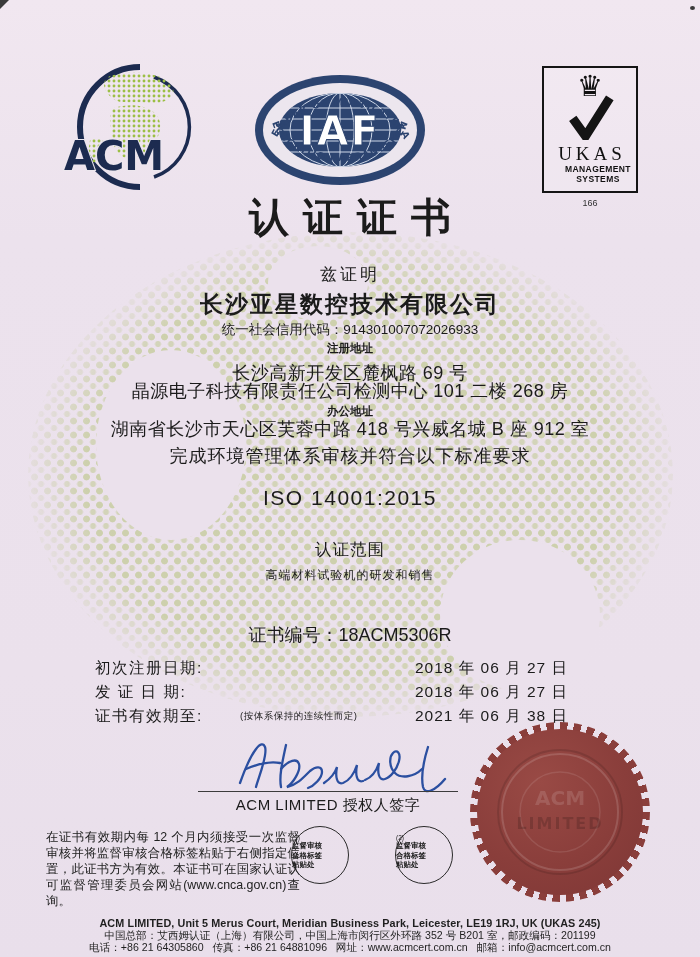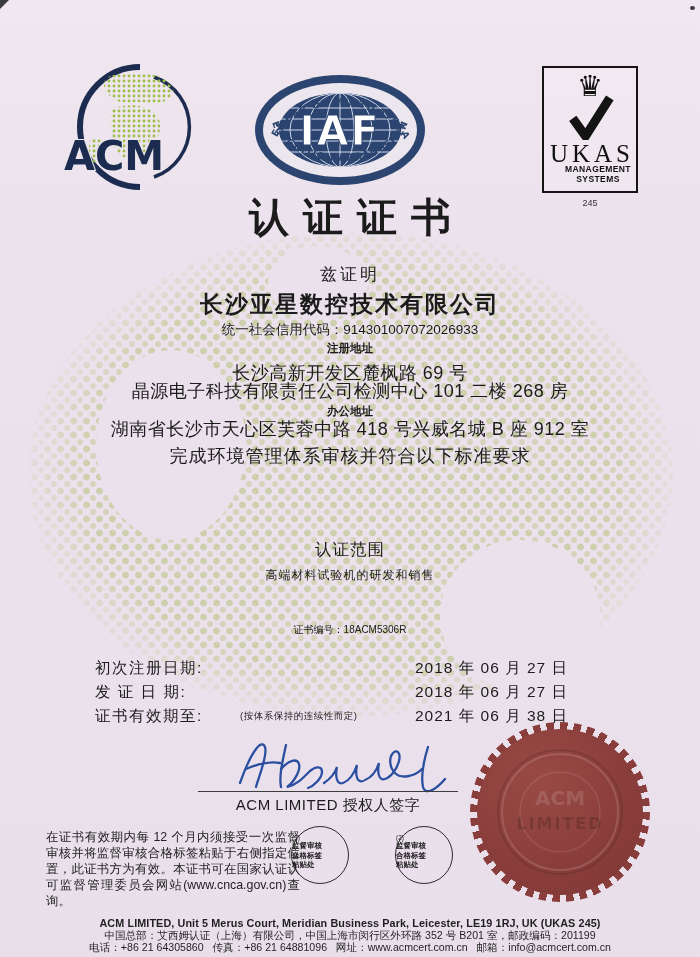--- a/index.html
+++ b/index.html
@@ -22,40 +22,40 @@
   .gap3{left:268px;top:246px;width:100px;height:74px;}
   
   .layer{position:absolute;z-index:2;}
   .cline{left:0;width:700px;text-align:center;}
   
   #acm-logo{left:52px;top:64px;width:146px;height:126px;}
   #iaf-logo{left:254px;top:74px;width:172px;height:112px;}
   #ukas{left:540px;top:66px;width:100px;text-align:center;}
   #ukas .box{border:2.5px solid #151515;width:92px;margin:0 auto;padding:4px 0 7px;background:rgba(255,255,255,.14);}
   #ukas .crown{font-family:"DejaVu Sans",sans-serif;font-size:29px;line-height:28px;color:#111;display:block;}
-  #ukas .ukas-name{font-family:"Liberation Serif","DejaVu Serif",serif;font-size:25px;letter-spacing:4px;margin-left:4px;color:#111;line-height:20px;}
+  #ukas .ukas-name{font-family:"Liberation Serif","DejaVu Serif",serif;font-size:19px;letter-spacing:4px;margin-left:4px;color:#111;line-height:20px;}
   #ukas .sub{font-size:8.5px;font-weight:bold;letter-spacing:.4px;line-height:10px;color:#111;padding-left:16px;}
   #ukas .num{font-size:9px;margin-top:5px;color:#333;}
   
   .title{top:190px;font-family:"Liberation Serif","DejaVu Serif",serif;font-size:40px;font-weight:600;letter-spacing:14px;text-indent:14px;}
   .certify{top:263px;font-size:17px;letter-spacing:3px;}
   .company{top:289px;font-size:23px;font-weight:bold;letter-spacing:2px;}
   .creditcode{top:321px;font-size:13.5px;}
   .addr-label{font-size:11.5px;font-weight:bold;}
   .reg-label{top:341px;}
   .addr{font-size:18px;letter-spacing:.5px;}
   .addr1{top:361px;}
   .addr2{top:379px;}
   .off-label{top:404px;}
   .addr3{top:417px;}
   .statement{top:444px;font-size:18px;font-weight:500;letter-spacing:1px;}
   .standard{top:486px;font-size:21px;letter-spacing:1.5px;}
   .scope-label{top:539px;font-size:16.5px;letter-spacing:1px;}
   .scope-text{top:567px;font-size:12px;font-weight:normal;letter-spacing:1px;}
-  .certno{top:623px;font-size:10px;}
+  .certno{top:623px;font-size:18px;}
   
   .date-row{left:0;width:700px;height:24px;}
   .dr1{top:658px;}.dr2{top:682px;}.dr3{top:706px;}
   .date-label{position:absolute;left:95px;font-size:15.5px;letter-spacing:1.5px;}
   .date-note{position:absolute;left:240px;top:4px;font-size:9.5px;letter-spacing:.5px;}
   .date-value{position:absolute;left:415px;font-size:15.5px;letter-spacing:1px;}
   
   #sig-svg{left:232px;top:733px;}
   .sig-line{left:198px;top:791px;width:260px;height:1px;background:#3c3c3c;}
   .sig-caption{left:178px;top:796px;width:300px;text-align:center;font-size:15px;letter-spacing:.5px;}
@@ -144,35 +144,36 @@
   <div id="ukas" class="layer">
     <div class="box">
       <span class="crown">♛</span>
       <svg width="58" height="46" viewBox="0 0 90 72" style="margin-top:-6px;">
         <path d="M 18,38 L 38,66 L 76,6" fill="none" stroke="#141414" stroke-width="14"></path>
       </svg>
       <div class="ukas-name">UKAS</div>
       <div class="sub">MANAGEMENT</div>
       <div class="sub">SYSTEMS</div>
     </div>
-    <div class="num">245</div>
+    <div class="num">166</div>
   </div>
 
   <div class="layer cline title">认证证书</div>
   <div class="layer cline company">长沙亚星数控技术有限公司</div>
   <div class="layer cline certify">兹证明</div>
   <div class="layer cline creditcode">
     <span>统一社会信用代码：</span><span>914301007072026933</span>
   </div>
   <div class="layer cline addr-label reg-label">注册地址</div>
   <div class="layer cline addr addr1">长沙高新开发区麓枫路 69 号</div>
   <div class="layer cline addr addr2">晶源电子科技有限责任公司检测中心 101 二楼 268 房</div>
   <div class="layer cline addr-label off-label">办公地址</div>
   <div class="layer cline addr addr3">湖南省长沙市天心区芙蓉中路 418 号兴威名城 B 座 912 室</div>
   <div class="layer cline statement">完成环境管理体系审核并符合以下标准要求</div>
+  <div class="layer cline standard">ISO 14001:2015</div>
   <div class="layer cline scope-label">认证范围</div>
   <div class="layer cline scope-text">高端材料试验机的研发和销售</div>
   <div class="layer cline certno">
     <span>证书编号：</span><span>18ACM5306R</span>
   </div>
 
   <div class="layer date-row dr1">
     <span class="date-label">初次注册日期:</span>
     <span class="date-value">2018 年 06 月 27 日</span>
   </div>

